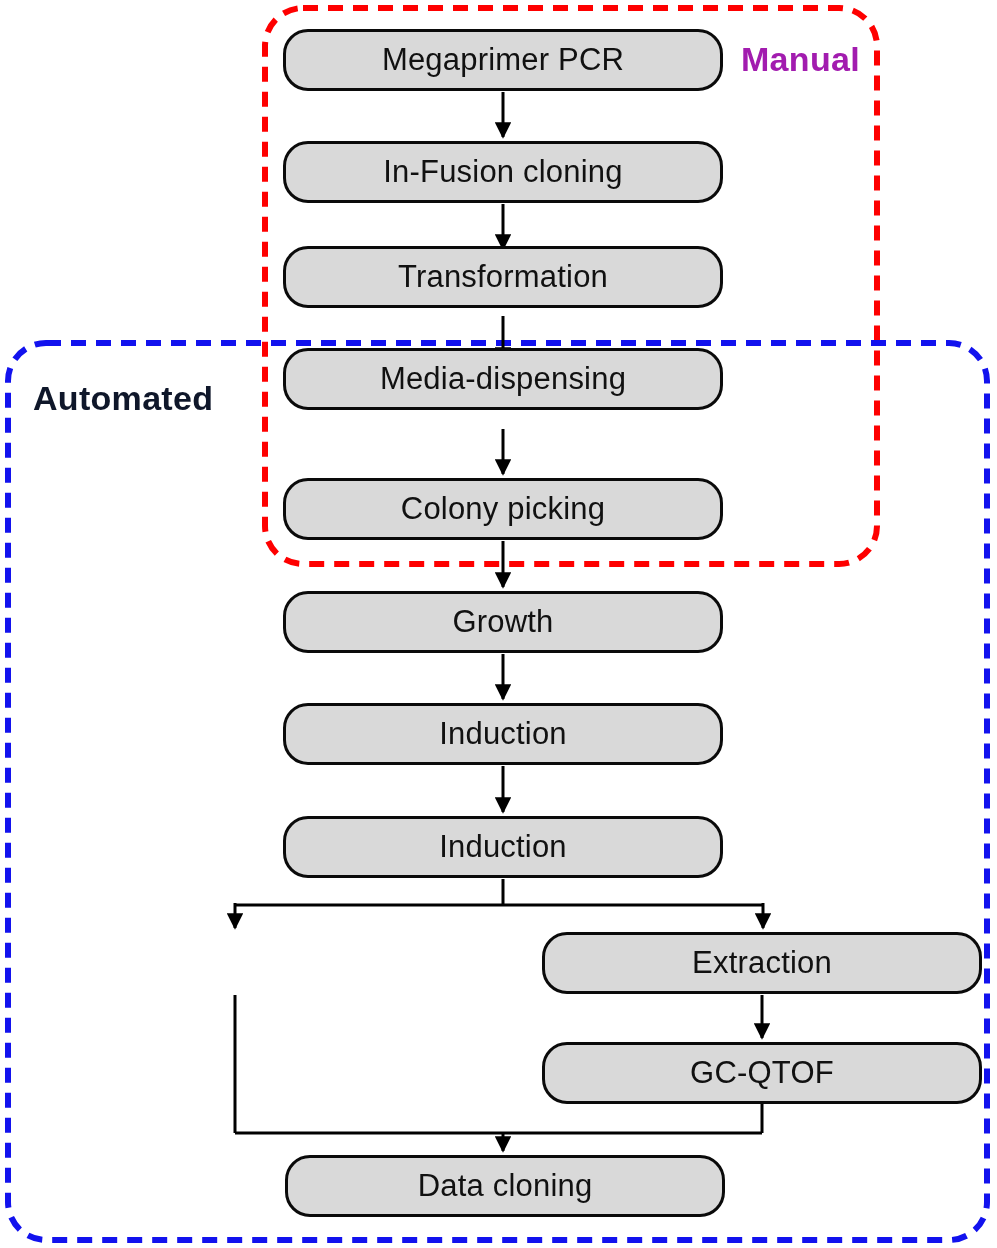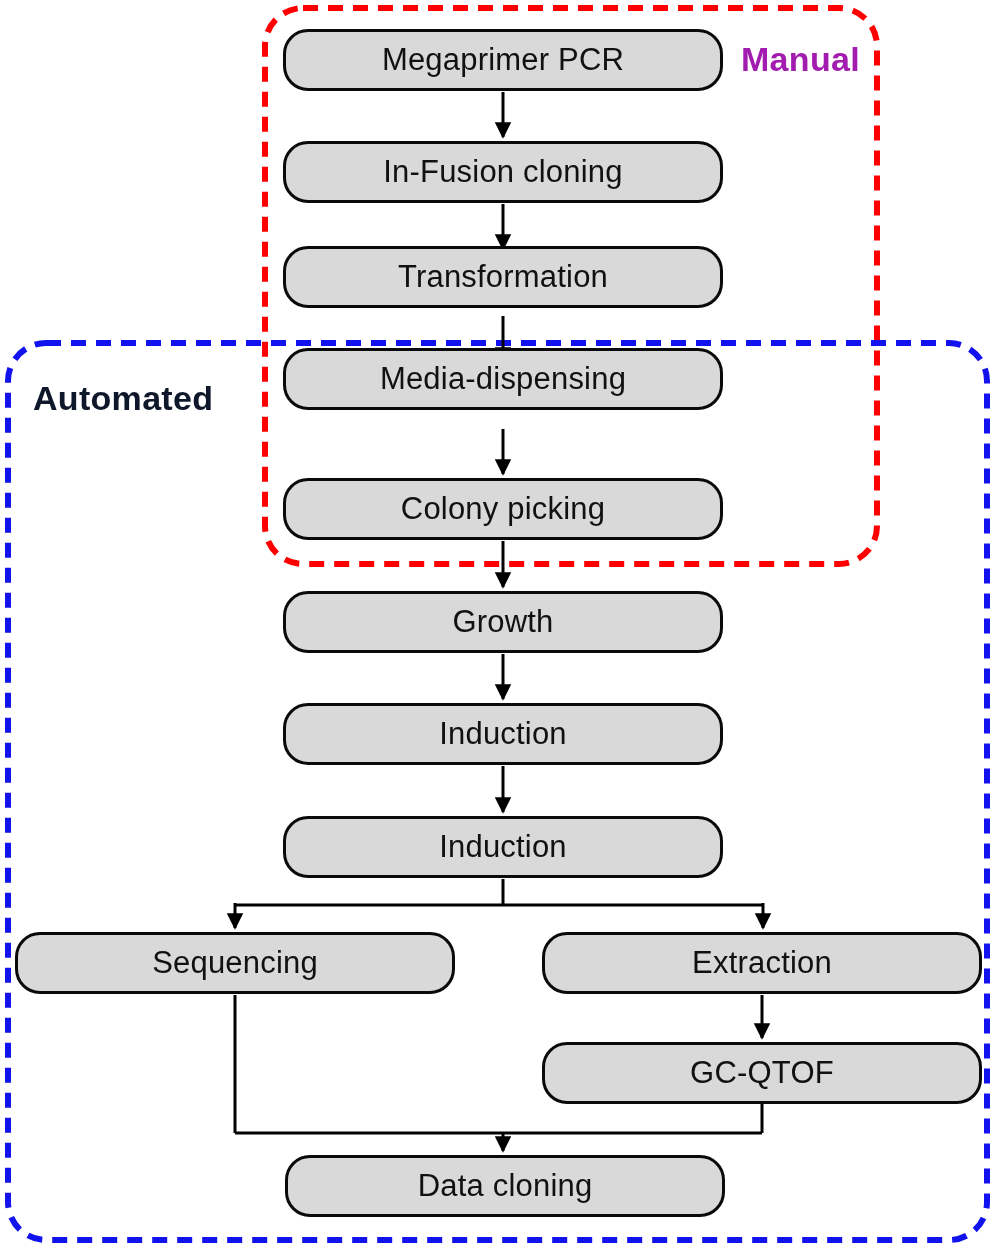--- a/index.html
+++ b/index.html
@@ -76,23 +76,20 @@
   </div>
   <div class="node" style="left:283px;top:591px">
     <span>Growth</span>
   </div>
   <div class="node" style="left:283px;top:703px">
     <span>Induction</span>
   </div>
   <div class="node" style="left:283px;top:816px">
     <span>Induction</span>
   </div>
-  <div class="node" style="left:15px;top:932px">
-    <span>Sequencing</span>
-  </div>
   <div class="node" style="left:542px;top:932px">
     <span>Extraction</span>
   </div>
   <div class="node" style="left:542px;top:1042px">
     <span>GC-QTOF</span>
   </div>
   <div class="node" style="left:285px;top:1155px">
     <span>Data cloning</span>
   </div>
 

